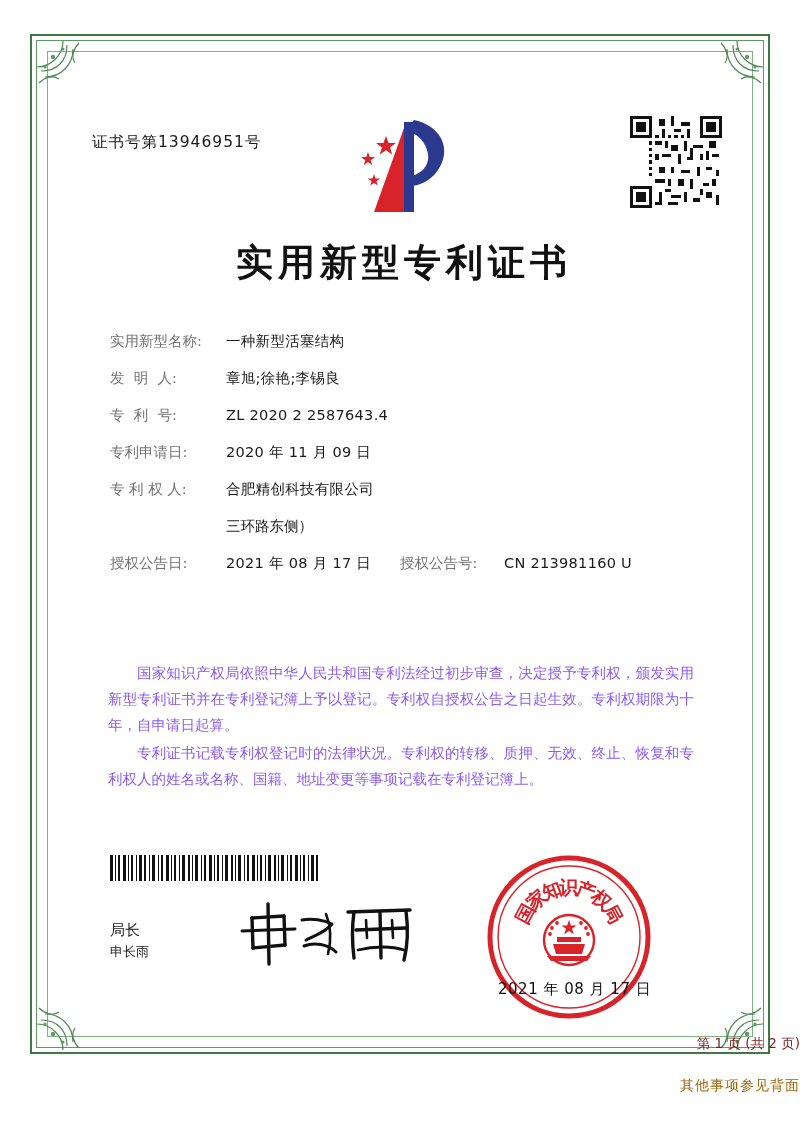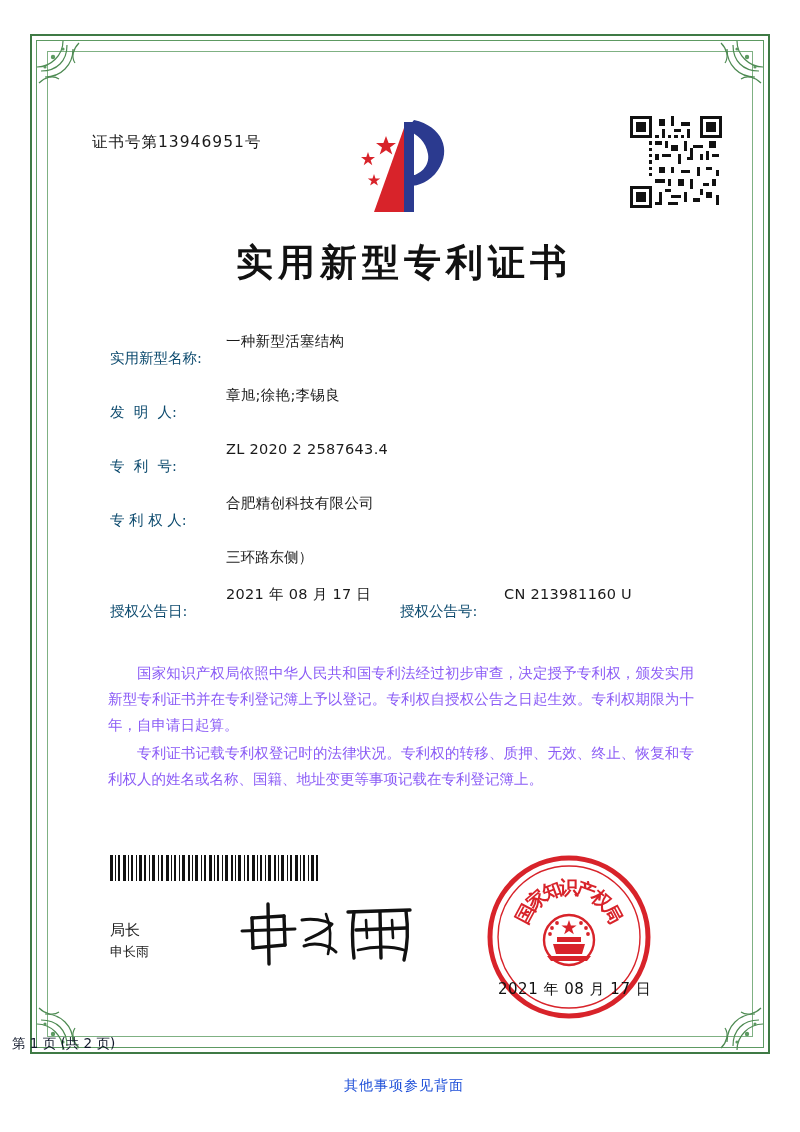--- a/index.html
+++ b/index.html
@@ -110,22 +110,21 @@
   .field-row {
     display: flex;
     align-items: flex-start;
     margin-bottom: 22.5px;
   }
   .f-label {
     width: 116px;
     flex: 0 0 116px;
     white-space: pre;
     font-size: 14.5px;
-    color: #0c4a6e;
-    margin-top: 17px;
+    color: #737373;
   }
   .f-value {
     flex: 1;
     font-size: 14.5px;
     color: #1a1a1a;
     letter-spacing: .3px;
   }
   .f-value2 {
     margin-top: 18px;
     margin-left: 116px;
@@ -184,31 +183,31 @@
     position: absolute;
     left: 498px; top: 980px;
     font-size: 15px;
     color: #111;
     letter-spacing: .5px;
   }
 
   
   .page-no {
     position: absolute;
-    left: 12px; right: 0; top: 1035px;
-    text-align: left;
+    left: 0; right: 0; top: 1035px;
+    text-align: right;
     font-size: 13.5px;
-    color: #0f172a;
+    color: #7f1d1d;
   }
   .footer-note {
     position: absolute;
     left: 8px; right: 0; top: 1077px;
-    text-align: center;
+    text-align: right;
     font-size: 14px;
-    color: #1d4ed8;
+    color: #a16207;
     letter-spacing: 1px;
   }
 </style>
 </head>
 <body>
 
 <div class="frame-outer"></div>
 <div class="frame-band"></div>
 <div class="frame-mid"></div>
 <div class="frame-inner"></div>
@@ -390,20 +389,24 @@
   <div class="field-row">
     <div class="f-label">发  明  人:</div>
     <div class="f-value">章旭;徐艳;李锡良</div>
   </div>
 
   <div class="field-row">
     <div class="f-label">专  利  号:</div>
     <div class="f-value">ZL 2020 2 2587643.4</div>
   </div>
 
+  <div class="field-row">
+    <div class="f-label">专利申请日:</div>
+    <div class="f-value">2020 年 11 月 09 日</div>
+  </div>
 
   <div class="field-row">
     <div class="f-label">专 利 权 人:</div>
     <div class="f-value">合肥精创科技有限公司</div>
   </div>
 
   <div>
     <div class="f-value2">三环路东侧）</div>
   </div>
 

